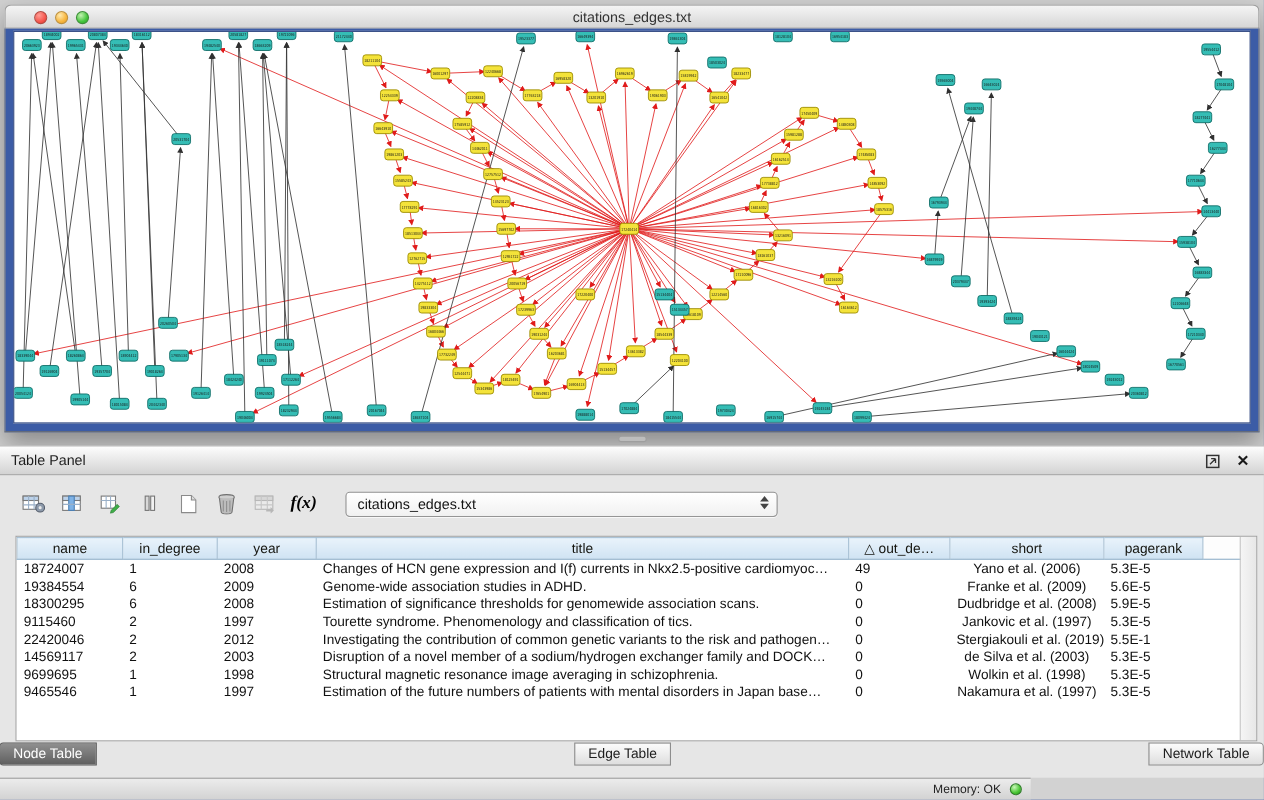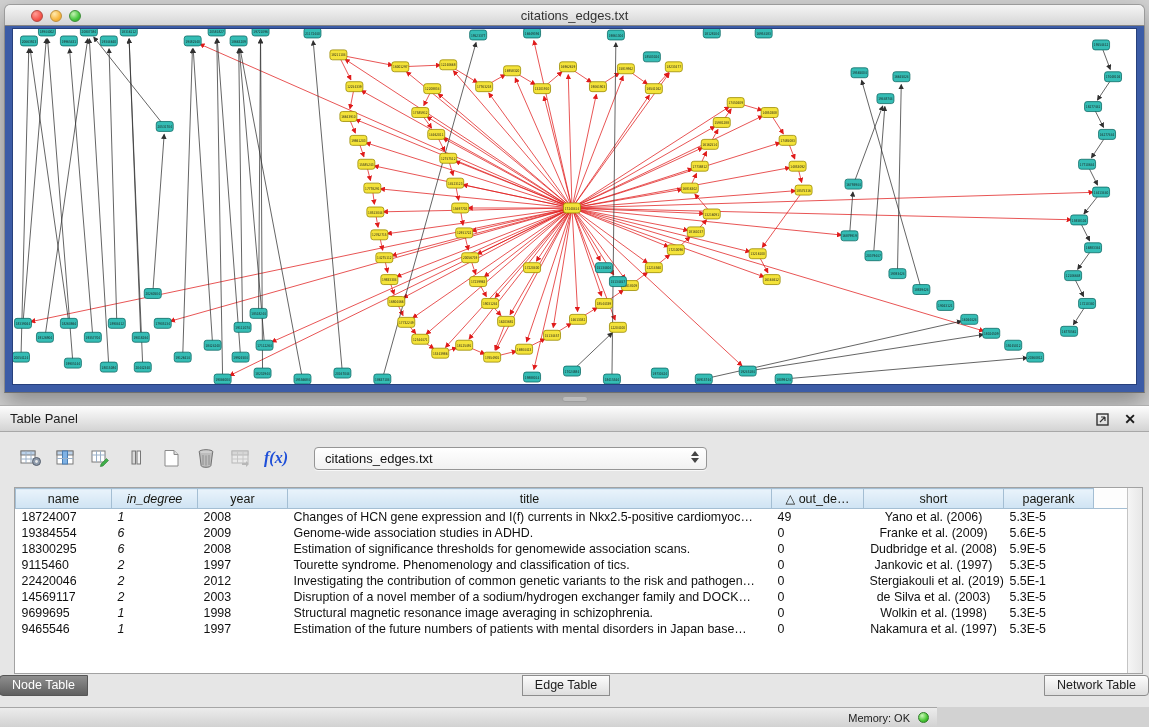--- a/index.html
+++ b/index.html
@@ -34,40 +34,40 @@
     background:#e6e6e6; border-top:1px solid #adadad; }
   .panel-header { height:26px; background:linear-gradient(#fdfdfd,#d3d3d3);
     border-bottom:1px solid #a8a8a8; line-height:25px; padding-left:10px;
     font-size:13px; color:#1d1d1d; position:relative; }
   .panel-header-icons { position:absolute; right:12px; top:0; height:26px; display:flex; align-items:center; gap:14px; }
   .ph-icon { width:14px; height:14px; display:flex; align-items:center; justify-content:center; cursor:default; }
   .ph-close { font-size:14px; font-weight:bold; color:#1a1a1a; line-height:14px; }
 
   .toolbar { position:absolute; left:18px; top:38px; height:28px; display:flex; align-items:center; gap:9px; }
   .tool-btn { width:26px; height:26px; display:flex; align-items:center; justify-content:center; border:none; background:transparent; }
-  .fx { font-family:"Liberation Serif", serif; font-style:italic; font-weight:bold; font-size:16px; color:#1d4ed8; }
+  .fx { font-family:"Liberation Serif", serif; font-style:italic; font-weight:bold; font-size:16px; color:#000000; }
   .combo { margin-left:16px; width:393px; height:23px; background:linear-gradient(#ffffff,#f1f1f1);
     border:1px solid #959595; border-radius:4px; position:relative; display:flex; align-items:center;
     padding-left:10px; font-size:13px; color:#111; box-shadow:0 1px 0 rgba(255,255,255,.7); }
   .combo-arrows { position:absolute; right:7px; top:3px; display:flex; flex-direction:column; gap:2px; }
   .combo-arrows i { display:block; width:0; height:0; border-left:4px solid transparent; border-right:4px solid transparent; }
   .combo-arrows .up { border-bottom:5px solid #444; }
   .combo-arrows .down { border-top:5px solid #444; }
 
   .table-wrap { position:absolute; left:14px; top:81px; width:1129px; height:187px;
     background:#ffffff; border:1px solid #a2a2a2; overflow:hidden; }
   .data-table { border-collapse:collapse; table-layout:fixed; width:1113px; }
   .data-table th { height:20px; background:linear-gradient(#e9f3fb,#cfe3f3);
     border:1px solid #a4bed3; font-weight:normal; font-size:12.5px; color:#15150f;
     text-align:center; padding:0 4px; white-space:nowrap; overflow:hidden; }
   .data-table th.col-fill { background:#fdfdfd; border:none; border-bottom:1px solid #a4bed3; }
   .data-table td { height:16px; line-height:16px; font-size:12.4px; color:#101010;
     padding:0 6px; white-space:nowrap; overflow:hidden; }
   .data-table td.col-short { text-align:center; }
-  .col-name { width:96px; } .col-in_degree { width:86px;font-style:italic; } .col-year { width:90px; }
+  .col-name { width:96px; } .col-in_degree { width:86px; } .col-year { width:90px; }
   .col-title { width:484px; } .col-out_degree { width:92px; } .col-short { width:140px; }
   .col-pagerank { width:90px; } .col-fill { width:35px; }
   .vscroll { position:absolute; right:0; top:0; bottom:0; width:15px;
     background:linear-gradient(90deg,#f5f5f5,#e7e7e7); border-left:1px solid #c4c4c4; }
 
   .table-tabs { position:absolute; left:0; top:269px; width:100%; display:flex; justify-content:space-between; }
   .tab { height:21px; line-height:19px; padding:0 12px; font-size:12.5px; color:#1c1c1c;
     background:linear-gradient(#fcfcfc,#dedede); border:1px solid #8d8d8d; margin-left:-1px; cursor:default;
     font-family:"Liberation Sans", sans-serif; }
   .tab:first-child { border-radius:4px 0 0 4px; }

